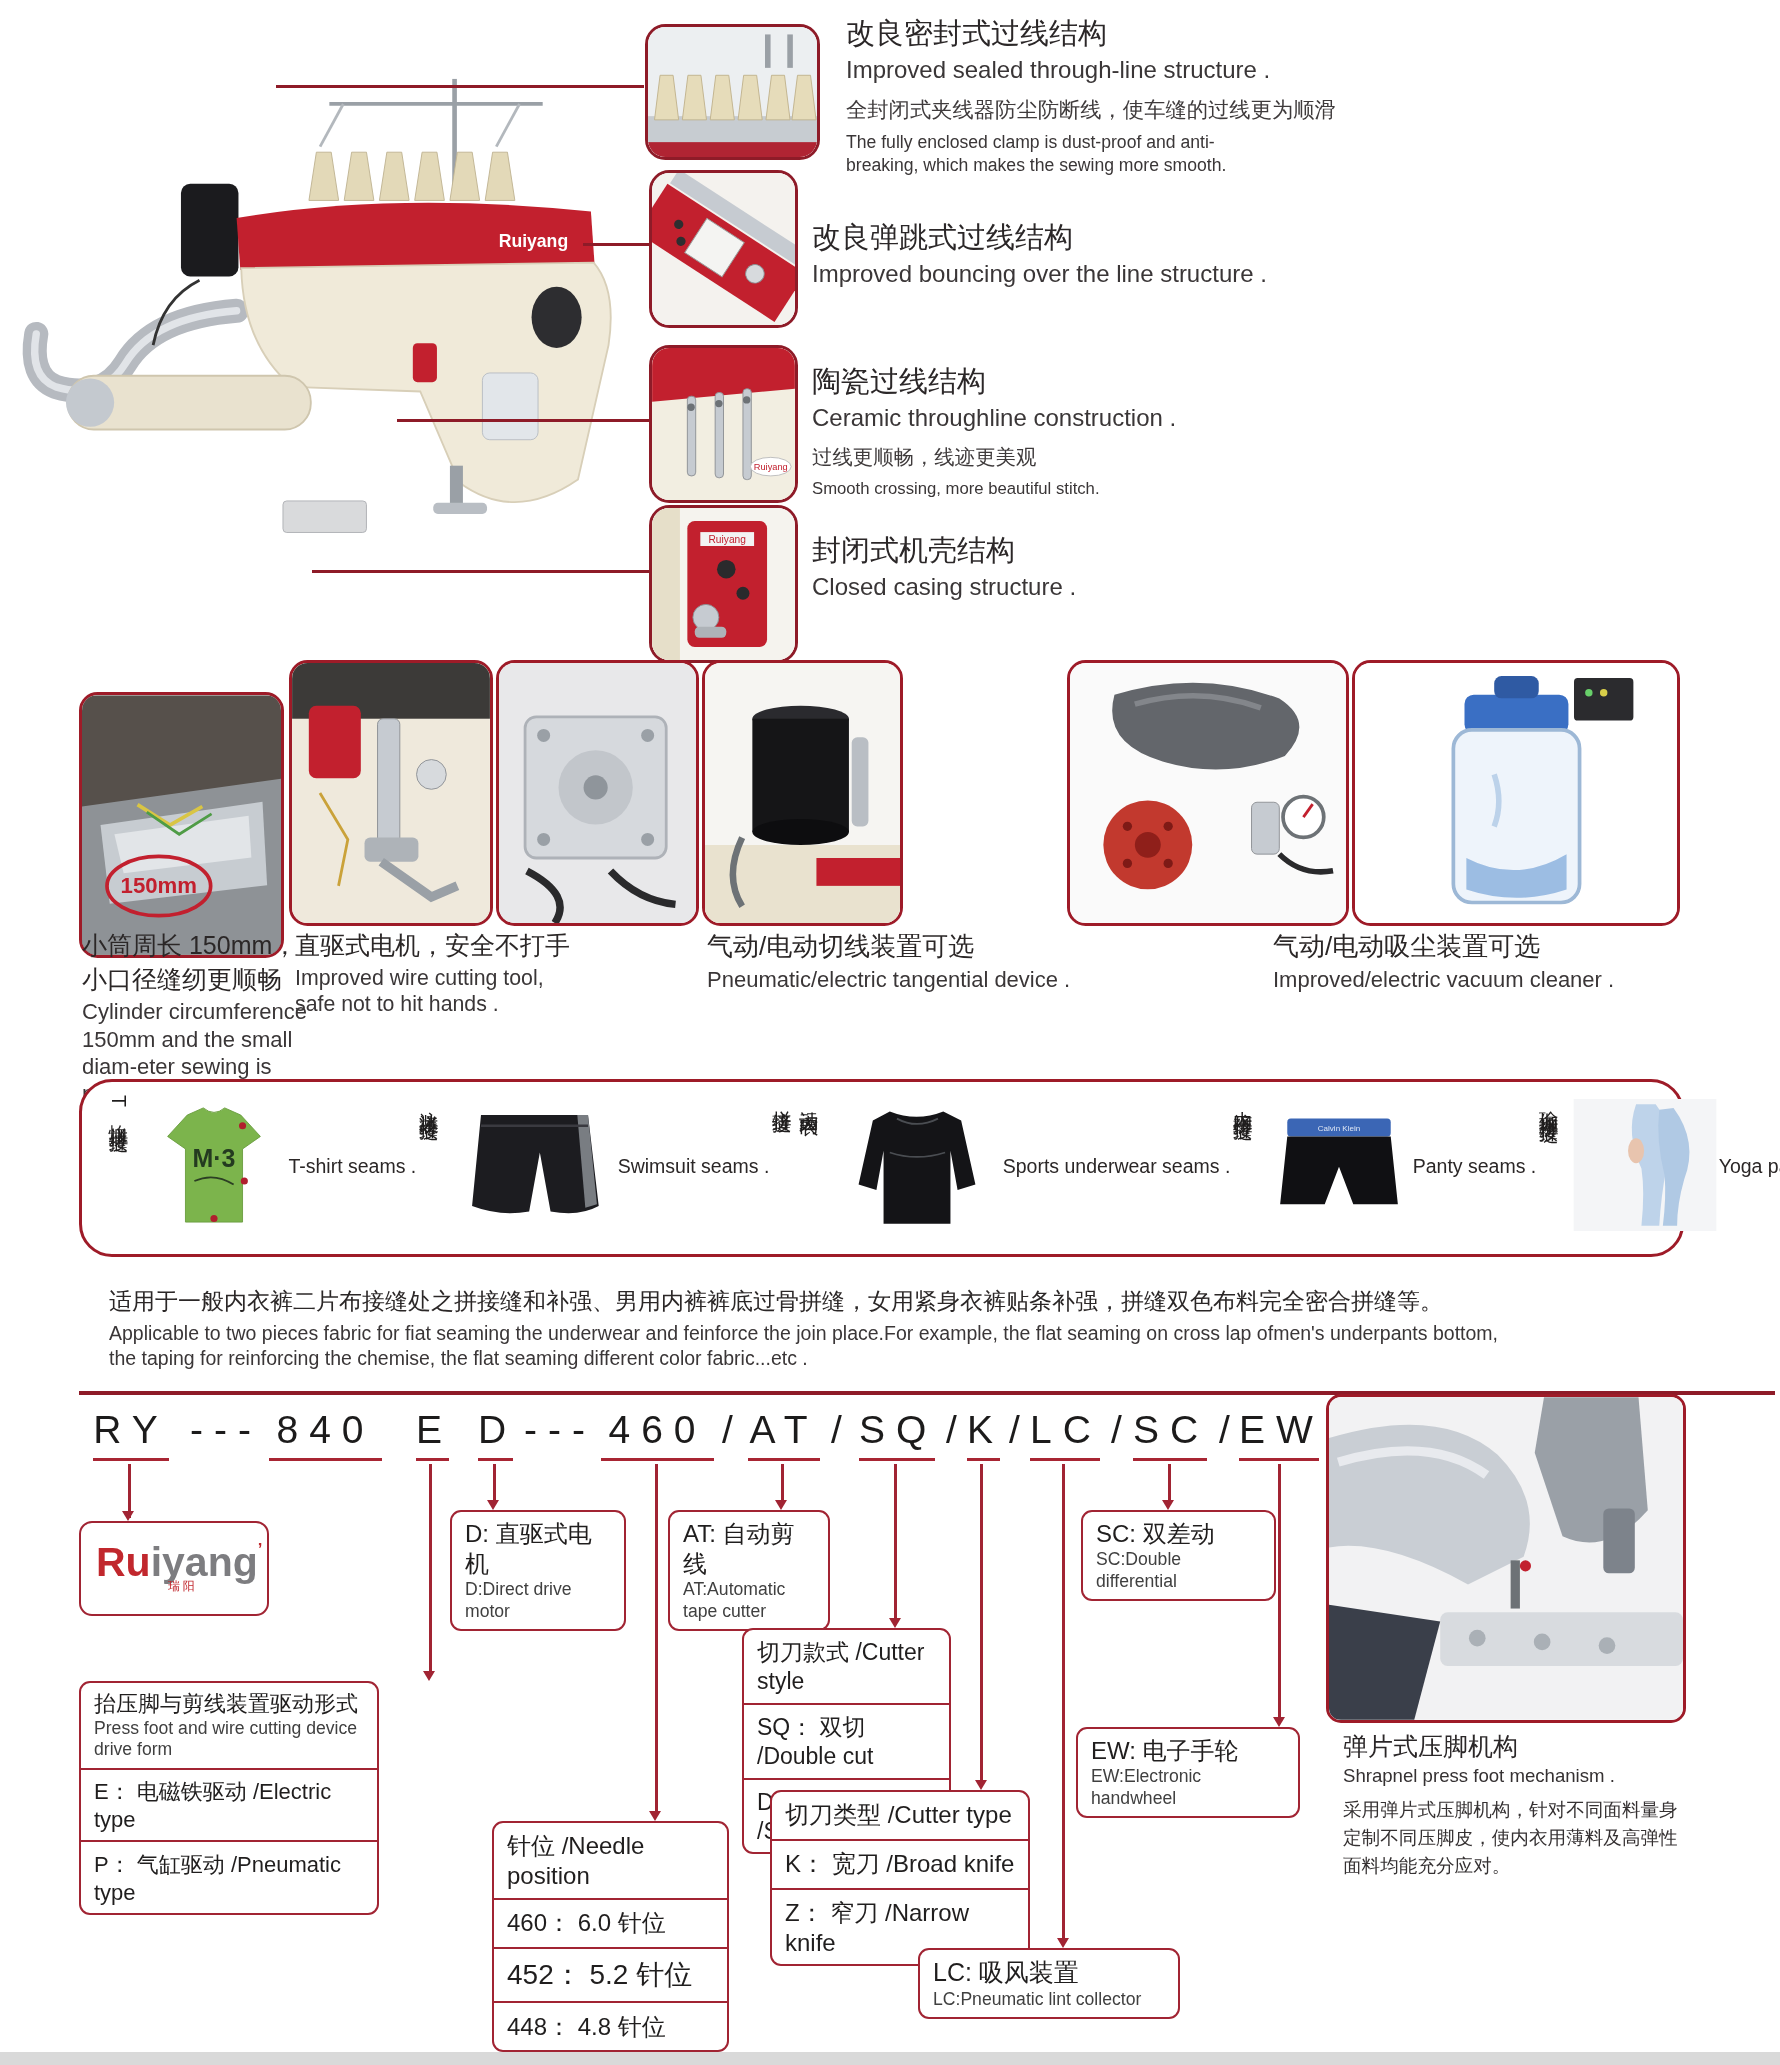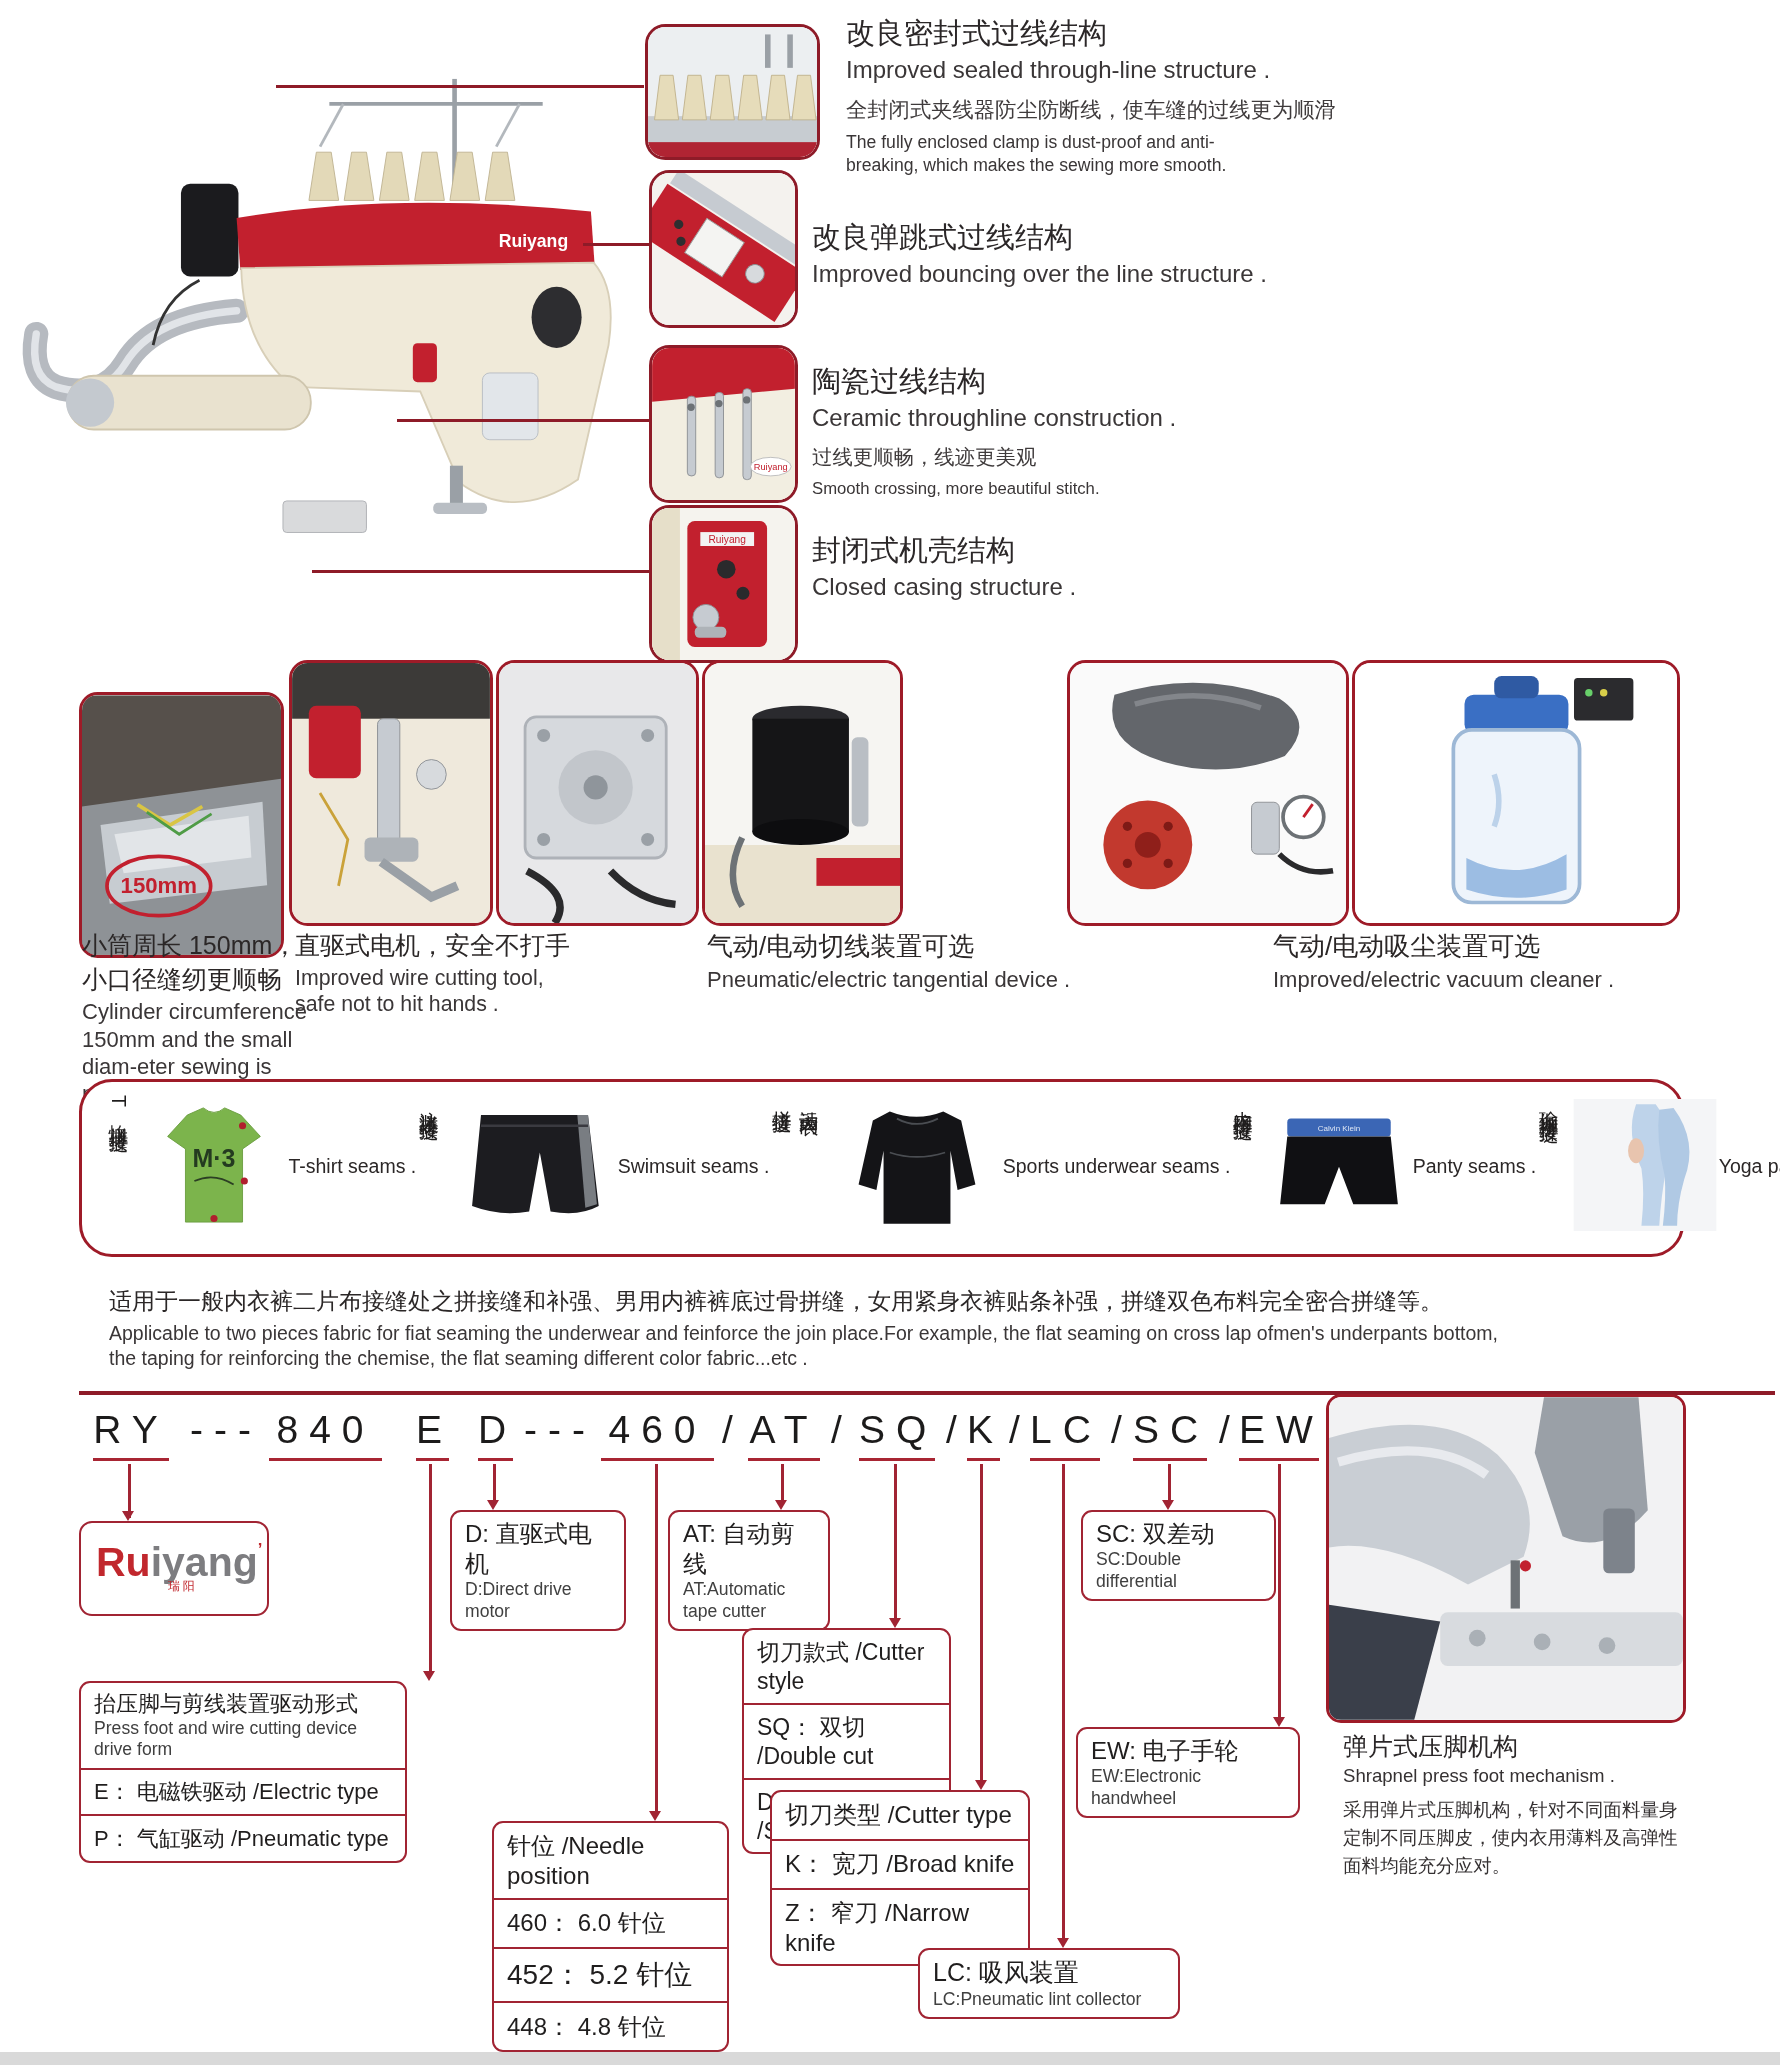--- a/index.html
+++ b/index.html
@@ -447,21 +447,21 @@
     </div>
   </div>
 
   <div class="rbox" style="left:1081px;top:1510px;width:195px;">
     <div class="pad">
       <div class="cn">SC: 双差动</div>
       <div class="en">SC:Double differential</div>
     </div>
   </div>
 
-  <div class="rbox" style="left:79px;top:1681px;width:328px;">
+  <div class="rbox" style="left:79px;top:1681px;width:300px;">
     <div class="row first">
       <div class="cn" style="font-size:22px;">抬压脚与剪线装置驱动形式</div>
       <div class="en">Press foot and wire cutting device drive form</div>
     </div>
     <div class="row">E： 电磁铁驱动 /Electric type</div>
     <div class="row">P： 气缸驱动 /Pneumatic type</div>
   </div>
 
   <div class="rbox" style="left:742px;top:1628px;width:209px;">
     <div class="row first" style="font-size:23px;">切刀款式 /Cutter style</div>

